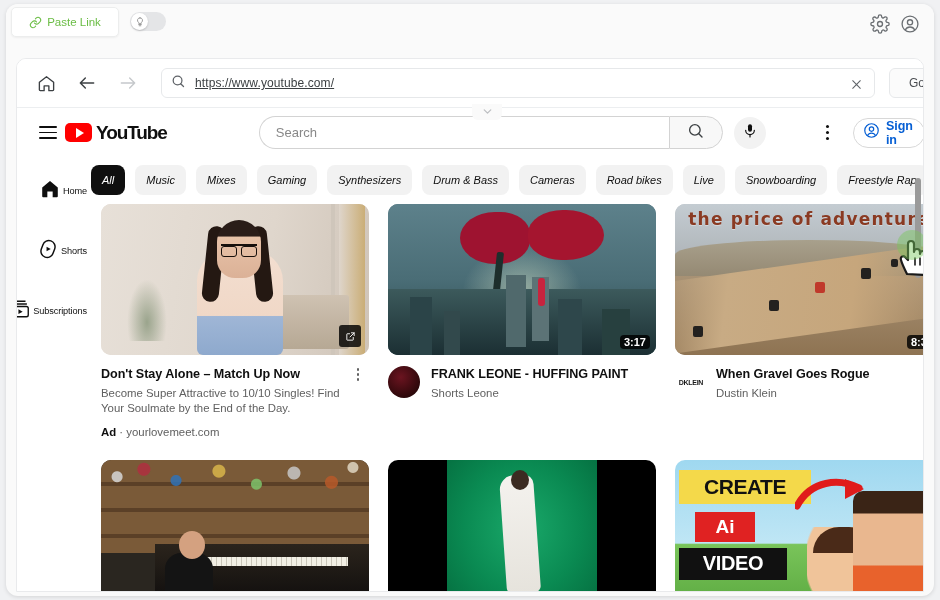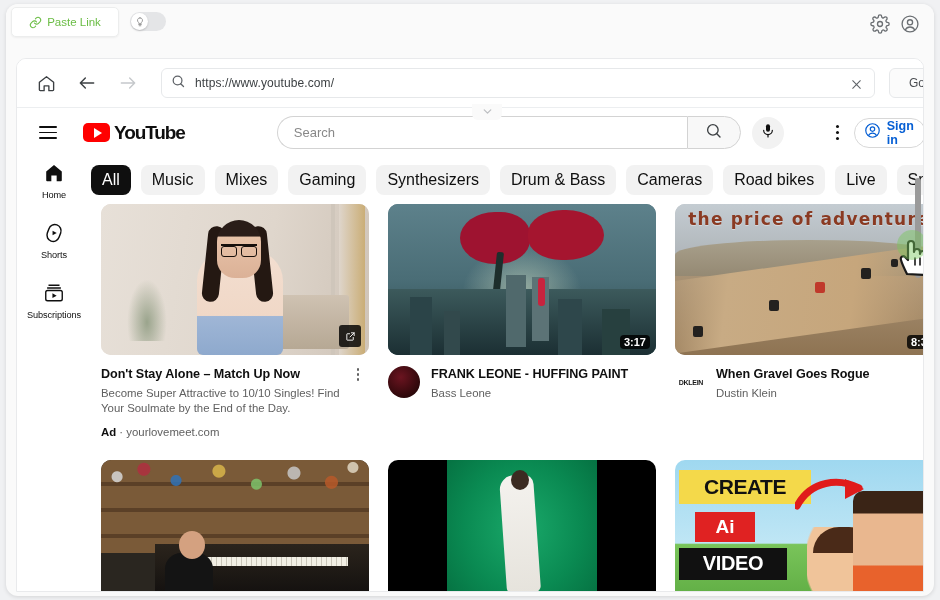--- a/index.html
+++ b/index.html
@@ -117,20 +117,21 @@
   }
   #url-field .mag { margin-left: 9px; flex: none; }
   #url-text {
     margin-left: 9px;
     font-size: 12px; color: #3c4043;
     letter-spacing: .1px;
     border: none; outline: none;
     background: transparent;
     width: 630px;
     font-family: "Liberation Sans", sans-serif;
+    text-decoration: underline;
   }
   #url-clear {
     position: absolute; right: 10px; top: 7px;
     width: 16px; height: 16px; cursor: pointer;
     display: flex; align-items: center; justify-content: center;
     color: #5f6368; font-size: 15px; line-height: 1;
   }
   #go-btn {
     margin-left: 14px;
     width: 56px; height: 30px;
@@ -155,21 +156,21 @@
   #yt-masthead {
     position: absolute; left: 0; top: 0;
     width: 908px; height: 49px;
     background: #ffffff;
     display: flex; align-items: center;
   }
   #hamburger { margin-left: 22px; width: 22px; height: 22px; cursor: pointer; display:flex; flex-direction:column; justify-content:center; gap:4px; }
   #hamburger span { display:block; width:18px; height:1.6px; background:#0f0f0f; border-radius:1px; }
 
   #yt-logo {
-    margin-left: 26px;
+    margin-left: 8px;
     display: flex; align-items: center; gap: 4px;
     cursor: pointer;
   }
   #yt-logo .play-box {
     width: 27px; height: 19px;
     background: #ff0000; border-radius: 5px;
     display: flex; align-items: center; justify-content: center;
   }
   #yt-logo .play-box .tri {
     width: 0; height: 0;
@@ -254,38 +255,38 @@
   
   #mini-guide {
     position: absolute; left: 0; top: 49px;
     width: 74px; height: 436px;
     background: #ffffff;
     padding-top: 5px;
   }
   .guide-item {
     width: 66px; margin: 0 auto 2px auto;
     height: 58px;
-    display: flex; flex-direction: column; align-items: center; justify-content: flex-start;
+    display: flex; flex-direction: row; align-items: center; justify-content: flex-end;
     gap: 2px; border-radius: 10px; cursor: pointer;
   }
   .guide-item .glbl { font-size: 9.2px; color: #0f0f0f; letter-spacing: -.1px; }
 
   
   #chips-row {
     position: absolute; left: 74px; top: 52px;
     width: 834px; height: 40px;
     display: flex; align-items: center; gap: 10px;
     overflow: hidden;
   }
   .chip {
     height: 30px; padding: 0 11px;
     background: #f2f2f2; border-radius: 8px;
     display: flex; align-items: center;
-    font-size: 16px; color: #0f0f0f;
-    white-space: nowrap; cursor: pointer; flex: none;
+    font-size: 11px; color: #0f0f0f;
+    white-space: nowrap; cursor: pointer; flex: none; font-style: italic;
   }
   .chip.active { background: #0f0f0f; color: #ffffff; }
 
   
   #video-grid {
     position: absolute; left: 74px; top: 96px;
     width: 834px; height: 389px;
     overflow: hidden;
   }
   .vrow { display: flex; gap: 19px; padding-left: 10px; }
@@ -724,21 +725,21 @@
               <div class="b4"></div>
                 <div class="b5"></div>
                 <div class="b6"></div>
               <div class="figure"></div>
               <div class="badge">3:17</div>
             </div>
             <div class="meta">
               <div class="avatar" style="background:radial-gradient(circle at 40% 35%,#6b1420,#2a0709 75%);"></div>
               <div class="meta-txt">
                 <div class="vtitle">FRANK LEONE - HUFFING PAINT</div>
-                <div class="vsub">Bass Leone</div>
+                <div class="vsub">Shorts Leone</div>
               </div>
             </div>
           </div>
 
           <div class="vcard">
             <div class="thumb t3">
               <div class="sky3"></div>
                 <div class="hill"></div>
                 <div class="ground"></div>
                 <div class="road"></div>

